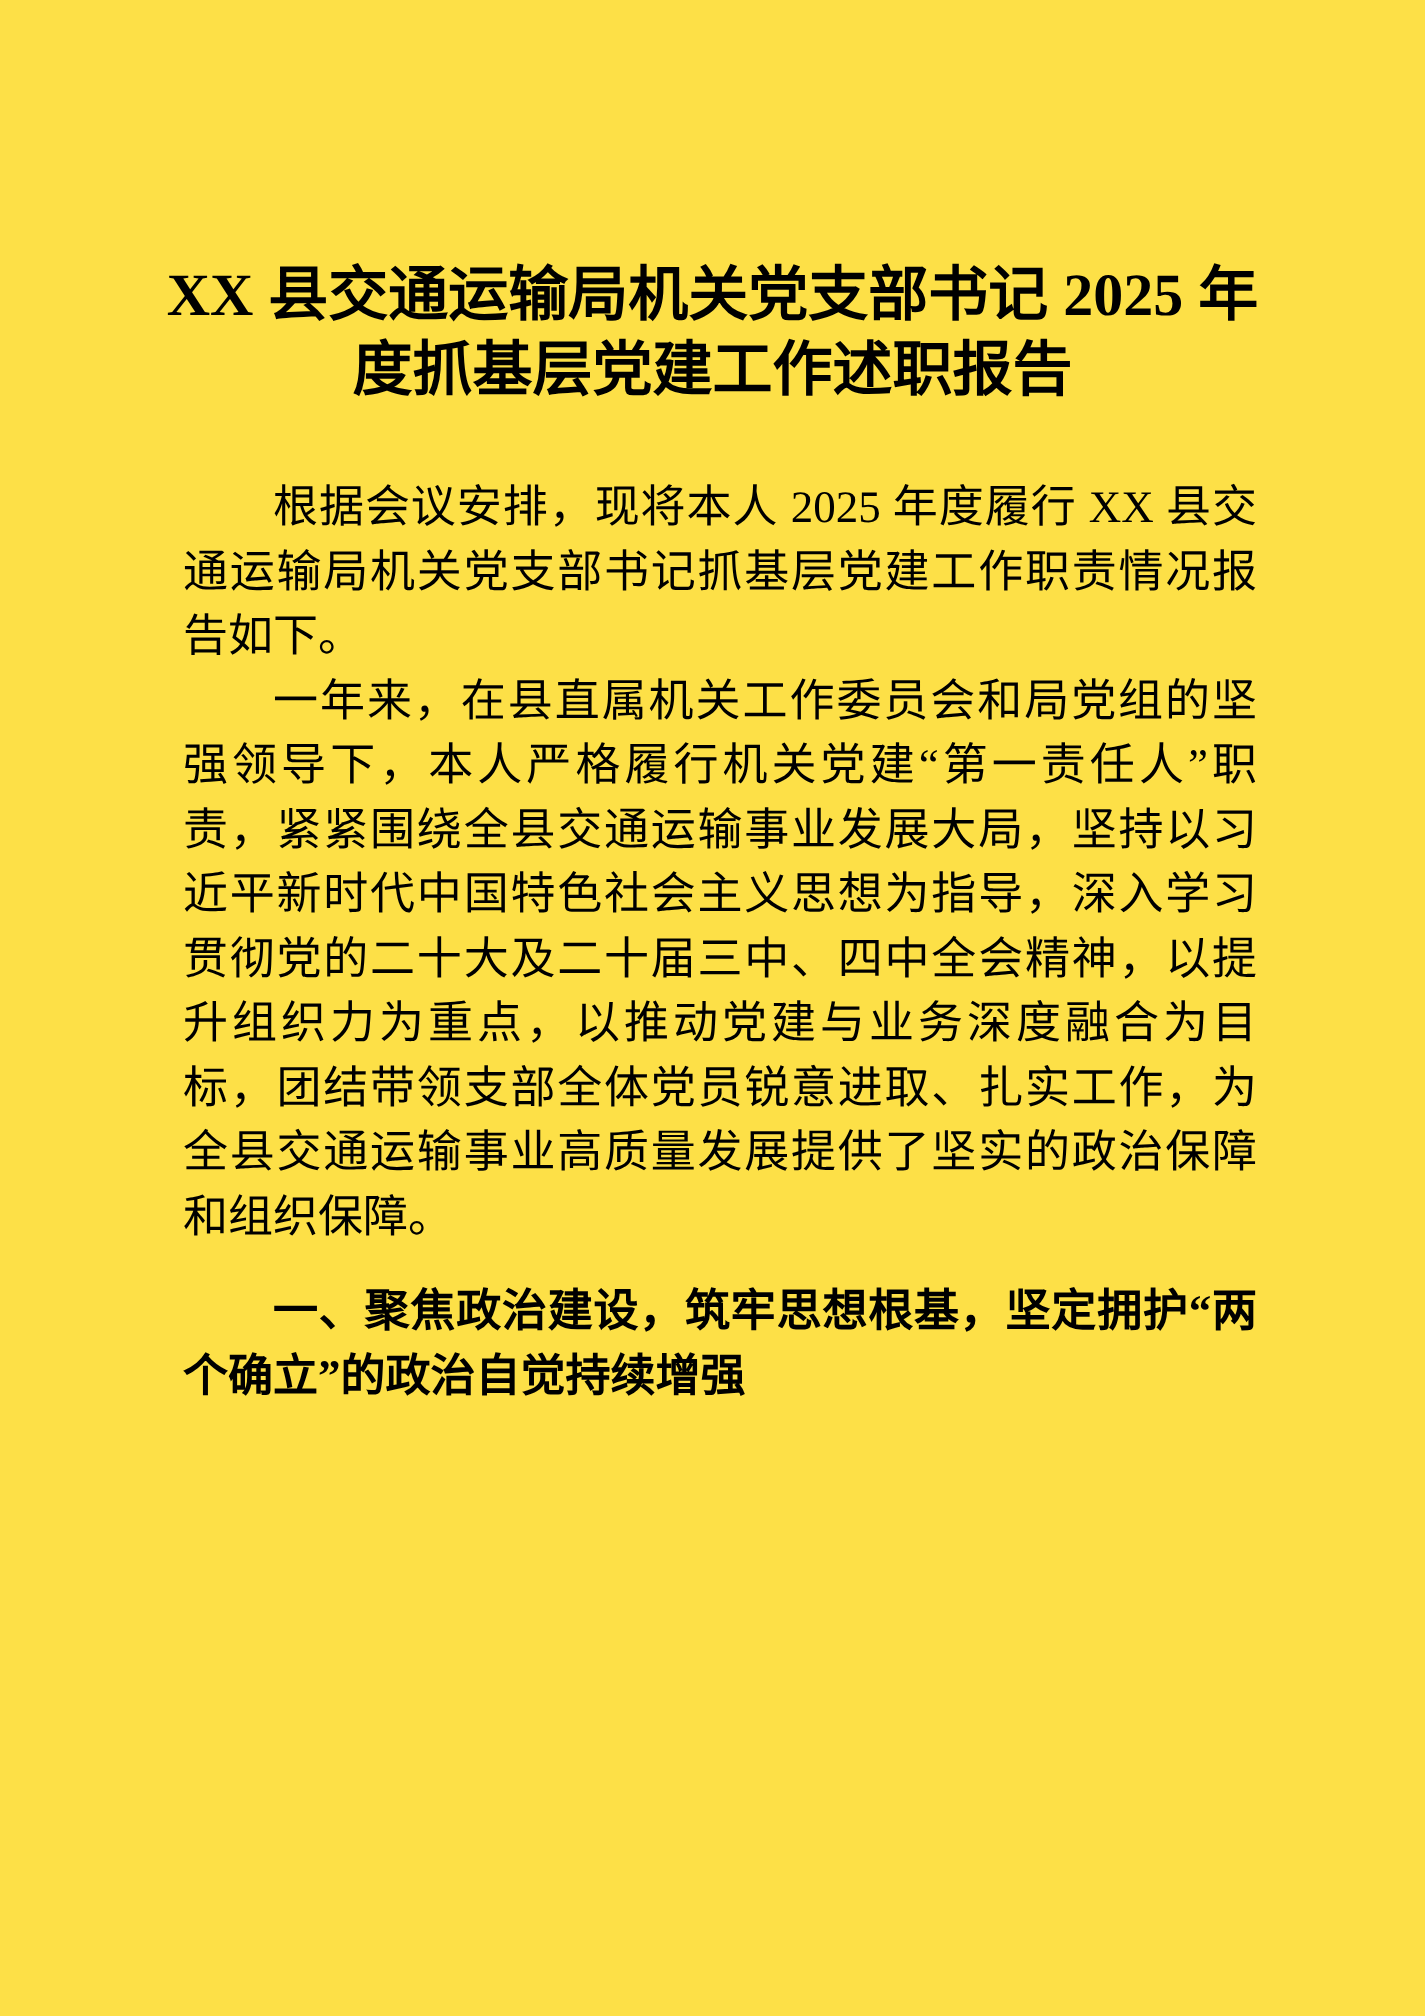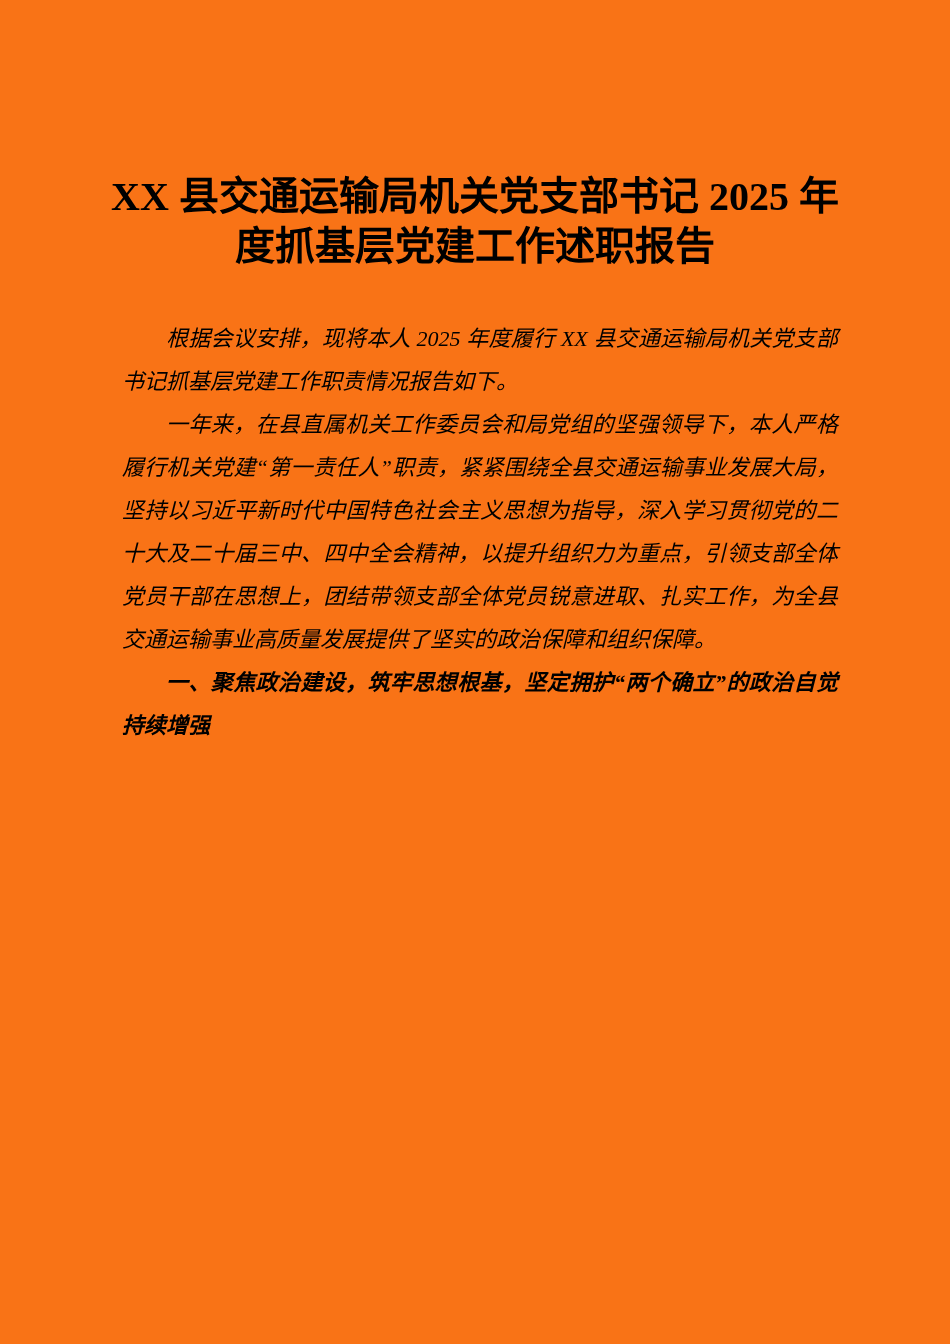--- a/index.html
+++ b/index.html
@@ -4,54 +4,54 @@
 <style>
   html, body {
     margin: 0;
     padding: 0;
     background: #ffffff;
   }
   .page {
     position: relative;
     width: 950px;
     height: 1344px;
-    background: #f97316;
+    background: #fde047;
     color: #000000;
     overflow: hidden;
     font-family: "Liberation Serif", "DejaVu Serif", serif;
   }
   .doc-title {
     margin: 0 auto;
     padding-top: 172px;
     width: 730px;
     font-size: 40px;
     line-height: 50px;
     font-weight: 700;
     text-align: center;
     letter-spacing: 0;
   }
   .doc-body {
     width: 716px;
     margin: 45px 0 0 122px;
-    font-size: 22px;
+    font-size: 30px;
     line-height: 43px;
     text-align: justify;
-    font-style: italic;
   }
   .doc-body p {
     margin: 0;
     text-indent: 2em;
   }
   .doc-body p.heading {
     font-weight: 700;
+    margin-top: 20px;
   }
 </style>
 </head>
 <body>
 
 <div class="page">
   <h1 class="doc-title">XX 县交通运输局机关党支部书记 2025 年度抓基层党建工作述职报告</h1>
   <div class="doc-body">
       <p class="body">根据会议安排，现将本人 2025 年度履行 XX 县交通运输局机关党支部书记抓基层党建工作职责情况报告如下。</p>
-      <p class="body">一年来，在县直属机关工作委员会和局党组的坚强领导下，本人严格履行机关党建“第一责任人”职责，紧紧围绕全县交通运输事业发展大局，坚持以习近平新时代中国特色社会主义思想为指导，深入学习贯彻党的二十大及二十届三中、四中全会精神，以提升组织力为重点，引领支部全体党员干部在思想上，团结带领支部全体党员锐意进取、扎实工作，为全县交通运输事业高质量发展提供了坚实的政治保障和组织保障。</p>
+      <p class="body">一年来，在县直属机关工作委员会和局党组的坚强领导下，本人严格履行机关党建“第一责任人”职责，紧紧围绕全县交通运输事业发展大局，坚持以习近平新时代中国特色社会主义思想为指导，深入学习贯彻党的二十大及二十届三中、四中全会精神，以提升组织力为重点，以推动党建与业务深度融合为目标，团结带领支部全体党员锐意进取、扎实工作，为全县交通运输事业高质量发展提供了坚实的政治保障和组织保障。</p>
       <p class="heading">一、聚焦政治建设，筑牢思想根基，坚定拥护“两个确立”的政治自觉持续增强</p>
     </div>
 </div>
 
 </body></html>

